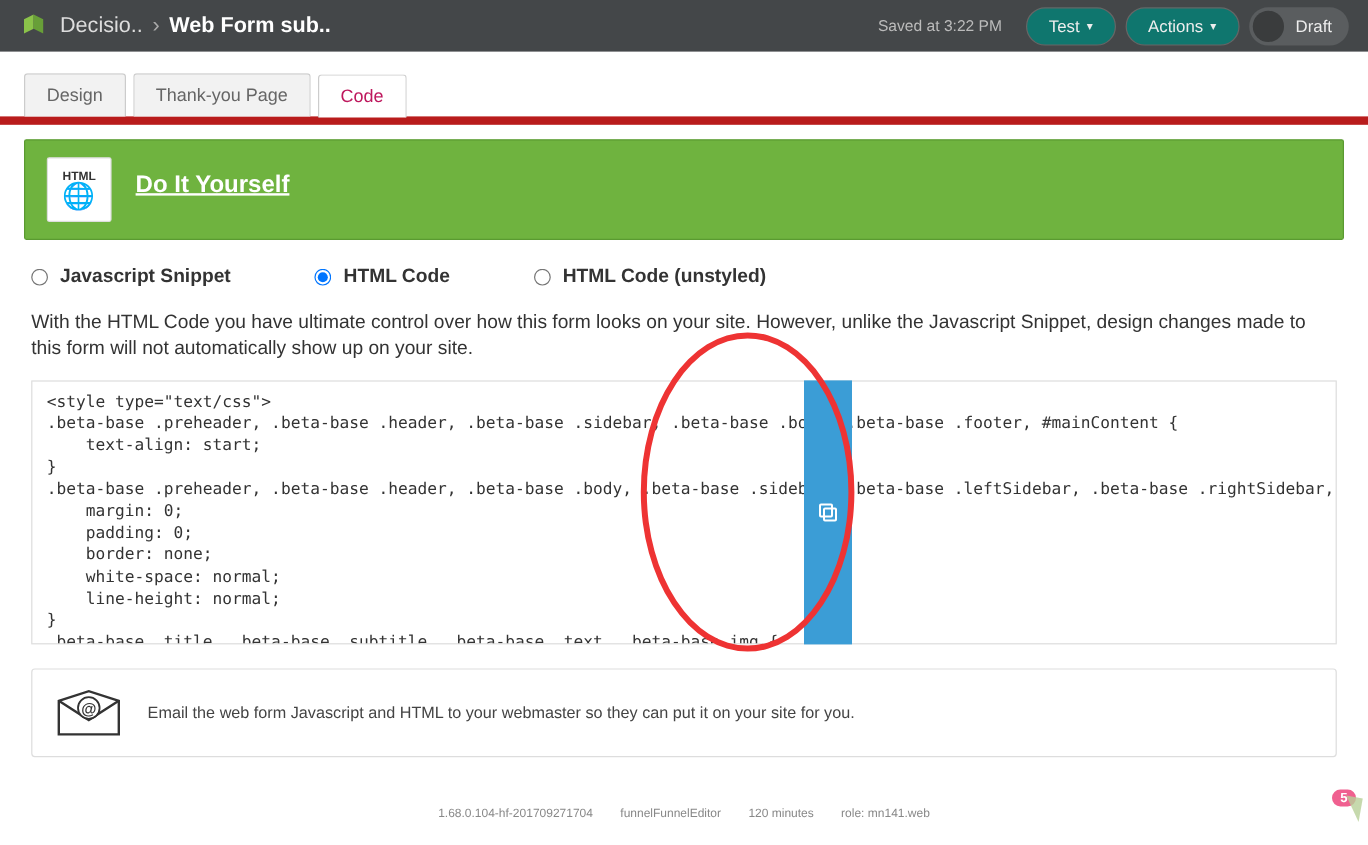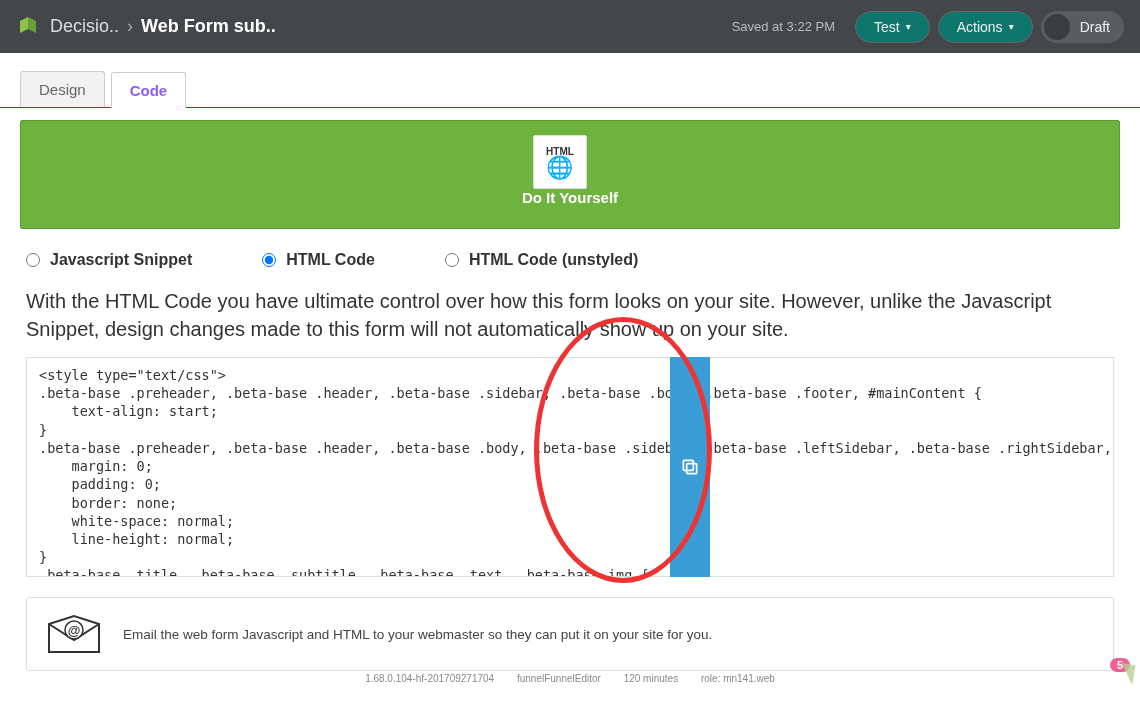--- a/index.html
+++ b/index.html
@@ -1,49 +1,49 @@
 <!DOCTYPE html>
 <html><head>
 <meta charset="utf-8">
 <style>
 * { box-sizing: border-box; margin: 0; padding: 0; }
 body { font-family: -apple-system, BlinkMacSystemFont, "Segoe UI", Helvetica, Arial, sans-serif; font-size: 14px; color: #333; background: #fff; width: 1140px; height: 704px; overflow: hidden; }
 
 
-.topbar { background: #444749; height: 53px; display: flex; align-items: center; padding: 0 16px; color: #e0e0e0; }
+.topbar { background: #444749; height: 43px; display: flex; align-items: center; padding: 0 16px; color: #e0e0e0; }
 .logo { width: 24px; height: 24px; margin-right: 10px; }
 .breadcrumb { display: flex; align-items: center; font-size: 18px; color: #ddd; }
 .breadcrumb .sep { margin: 0 8px; color: #aaa; }
 .breadcrumb .current { font-weight: 700; color: #fff; }
 .top-spacer { flex: 1; }
 .saved { color: #bbb; font-size: 13px; margin-right: 12px; }
 .top-btn { border: 1px solid #666; background: #0f766e; color: #eee; border-radius: 18px; padding: 7px 18px; font-size: 14px; margin-left: 8px; cursor: pointer; display: inline-flex; align-items: center; }
 .top-btn .chev { margin-left: 6px; font-size: 10px; }
 .draft-toggle { display: inline-flex; align-items: center; background: #5a5d5f; border-radius: 18px; padding: 3px 14px 3px 3px; margin-left: 8px; }
 .draft-toggle .knob { width: 26px; height: 26px; border-radius: 50%; background: #3a3c3d; margin-right: 10px; }
 .draft-toggle .txt { color: #eee; font-size: 14px; }
 
 
-.tabs { display: flex; padding: 18px 0 0 20px; border-bottom: 1px solid #b91c1c; text-align: right; }
+.tabs { display: flex; padding: 18px 0 0 20px; border-bottom: 7px solid #b91c1c; text-align: right; }
 .tab { border: 1px solid #ccc; border-bottom: none; background: #f2f2f2; color: #666; padding: 9px 18px; font-size: 15px; margin-right: 6px; border-radius: 3px 3px 0 0; cursor: pointer; }
-.tab.active { background: #fff; color: #8b5cf6; font-weight: 700; position: relative; top: 1px; }
+.tab.active { background: #fff; color: #be185d; font-weight: 400; position: relative; top: 1px; }
 
 
 .content { padding: 12px 20px 0 20px; }
-.banner { background: #6fb33f; border: 1px solid #5a9a31; color: #fff; display: flex; align-items: center; padding: 14px 18px; border-radius: 2px; flex-direction: column; }
+.banner { background: #6fb33f; border: 1px solid #5a9a31; color: #fff; display: flex; align-items: center; padding: 14px 18px; border-radius: 2px; }
 .banner .iconbox { width: 54px; height: 54px; background: #fff; color: #333; border-radius: 2px; margin-right: 20px; display: flex; flex-direction: column; align-items: center; justify-content: center; font-weight: 700; font-size: 10px; border: 1px solid #ddd; }
 .banner .iconbox .globe { font-size: 22px; line-height: 1; }
-.banner .title { font-weight: 700; margin-bottom: 8px; font-size: 15px; }
+.banner .title { font-weight: 700; margin-bottom: 8px; font-size: 20px; text-decoration: underline; }
 .banner .sub { font-size: 13.5px; }
 
 .radio-row { display: flex; padding: 22px 6px 0 6px; }
 .radio-opt { display: flex; align-items: center; margin-right: 70px; font-size: 16px; font-weight: 700; color: #333; cursor: pointer; }
 .radio-opt input { margin-right: 10px; width: 14px; height: 14px; }
 
-.desc { padding: 18px 6px 0 6px; font-size: 20px; line-height: 1.4; color: #333; }
+.desc { padding: 18px 6px 0 6px; font-size: 16px; line-height: 1.4; color: #333; }
 .desc p { margin-bottom: 14px; }
 
 .codebox-wrap { position: relative; margin: 8px 6px 0 6px; }
 .codebox { border: 1px solid #ddd; background: #fff; font-family: Menlo, Monaco, Consolas, monospace; font-size: 13.5px; line-height: 1.35; padding: 8px 12px; height: 220px; overflow: hidden; white-space: pre; color: #333; }
 .copy-btn { position: absolute; right: 404px; top: 0; bottom: 0; width: 40px; background: #3b9dd6; display: flex; align-items: center; justify-content: center; cursor: pointer; }
 .copy-btn svg { stroke: #fff; fill: none; }
 
 .circle-annot { position: absolute; border: 5px solid #e33; border-radius: 50%; pointer-events: none; }
 
 .webmaster { border: 1px solid #ddd; margin: 20px 6px 0 6px; padding: 14px 18px; display: flex; align-items: center; border-radius: 3px; }
@@ -82,20 +82,21 @@
     <span class="chev">▾</span>
   </button>
   <div class="draft-toggle">
     <div class="knob"></div>
     <span class="txt">Draft</span>
   </div>
 </div>
 
 <div class="tabs">
   <div class="tab">Design</div>
+  <div class="tab">Thank-you Page</div>
   <div class="tab active">Code</div>
 </div>
 
 <div class="content">
 
   <div class="banner">
     <div class="iconbox">
       <span>HTML</span>
       <span class="globe">🌐</span>
     </div>

